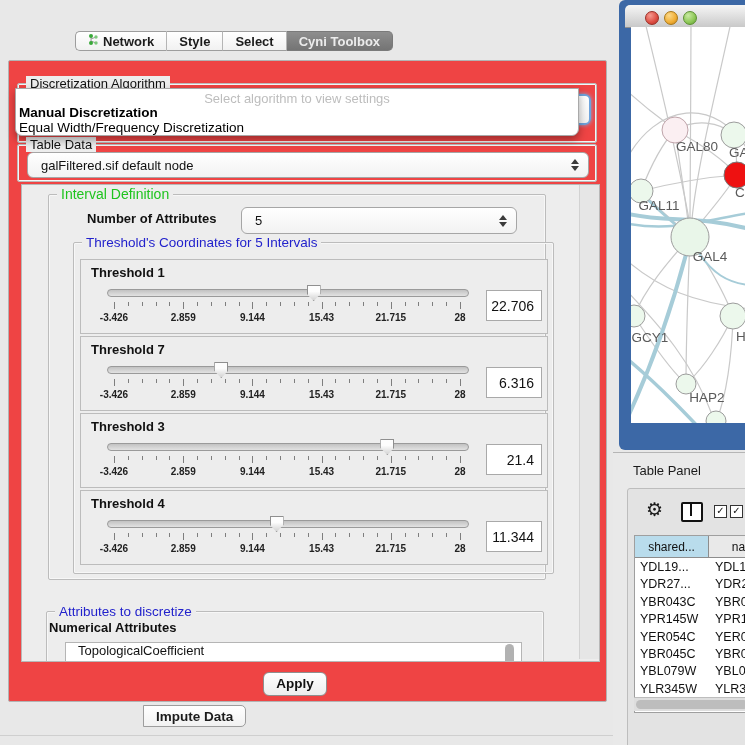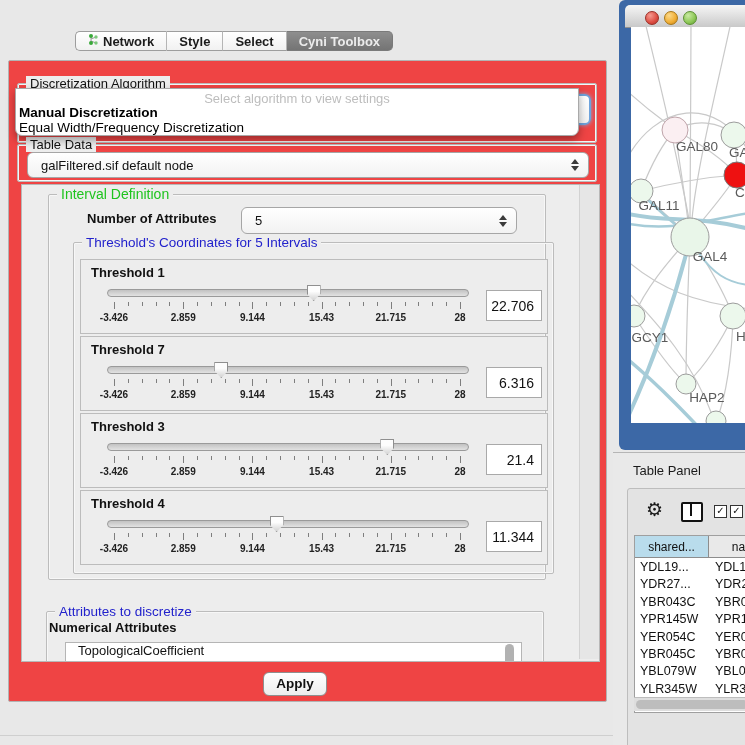--- a/index.html
+++ b/index.html
@@ -359,20 +359,23 @@
 
         <div id="main-vscroll-track" class="abs">
           
         </div>
       </div>
 
       <div id="apply-btn" class="abs">Apply</div>
     </div>
 
     <div id="bottom-tabs" class="abs segbar">
+        <div class="seg">
+          <span>Impute Data</span>
+        </div>
       </div>
     <div id="cp-bottomline" class="abs"></div>
   </div>
 
   <div id="net-window" class="abs">
     <div id="net-titlebar" class="abs">
       <span id="light-red" class="light"></span>
       <span id="light-yellow" class="light"></span>
       <span id="light-green" class="light"></span>
     </div>

